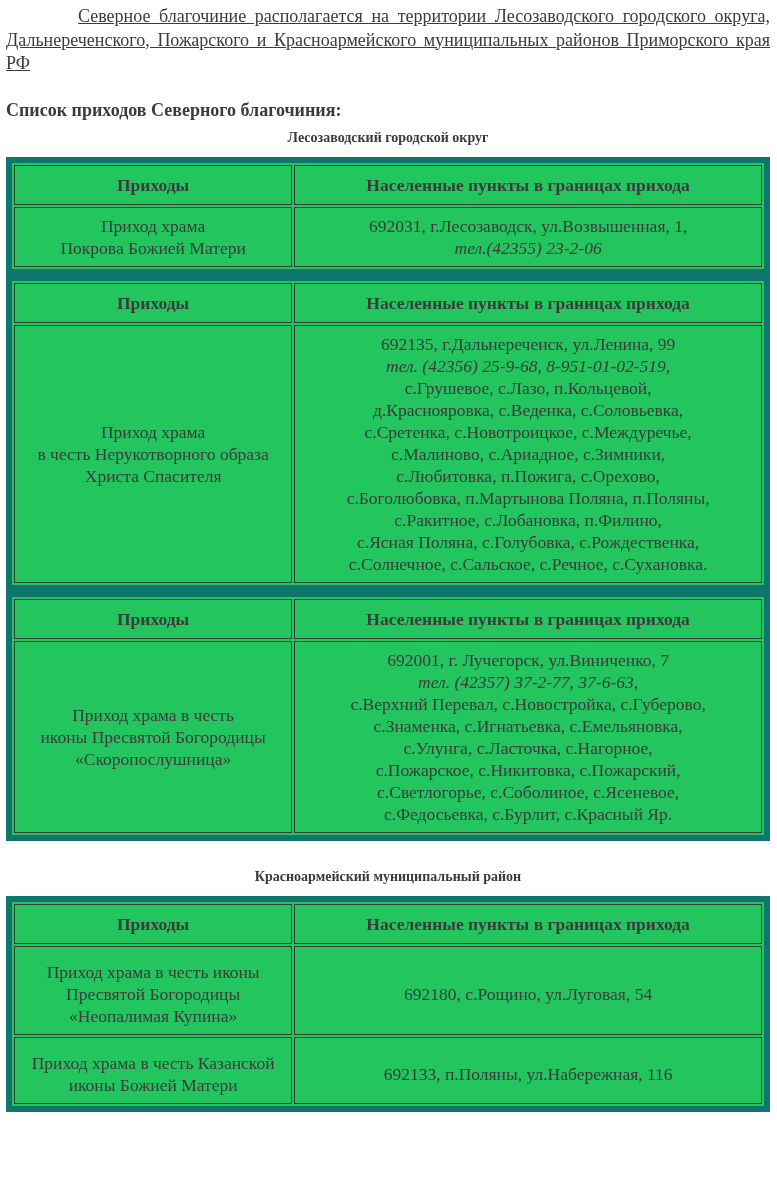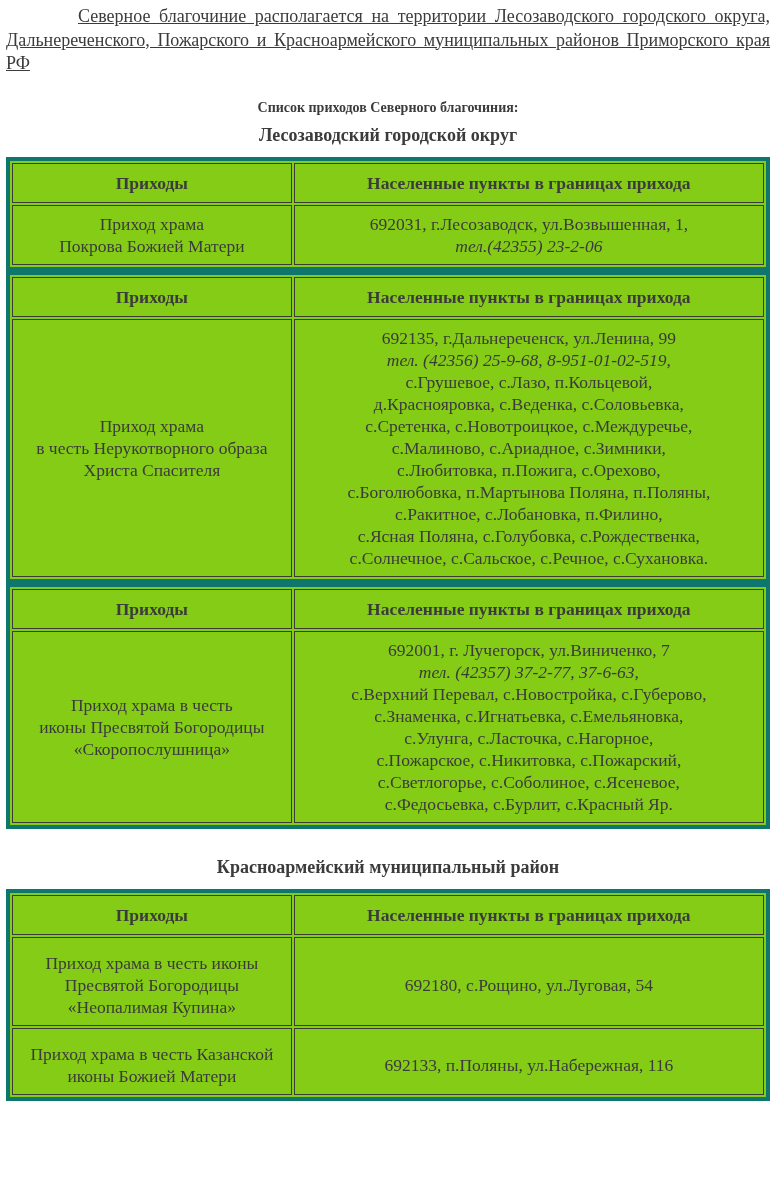--- a/index.html
+++ b/index.html
@@ -16,40 +16,40 @@
   .intro {
     font-size: 18px;
     line-height: 23.5px;
     text-align: justify;
     text-indent: 72px;
     margin: 0;
     text-decoration: underline;
   }
 
   .list-title {
-    font-size: 14px;
+    font-size: 18px;
     font-weight: 700;
-    text-align: center;
+    text-align: left;
     margin-top: 24px;
   }
 
   .section-title {
-    font-size: 18px;
+    font-size: 14px;
     font-weight: 700;
     text-align: center;
     margin: 28px 0 11px;
   }
   section.section:first-of-type .section-title { margin-top: 9px; }
 
   table.parish-table {
     width: 100%;
-    border: 4px solid #0f766e;
+    border: 6px solid #0f766e;
     border-collapse: separate;
     border-spacing: 2px;
-    background: #84cc16;
+    background: #22c55e;
   }
   table.parish-table th,
   table.parish-table td {
     border: 1px solid #3b3b3b;
     font-size: 17.5px;
     line-height: 22px;
     text-align: center;
     vertical-align: middle;
     padding: 7px 8px;
   }

